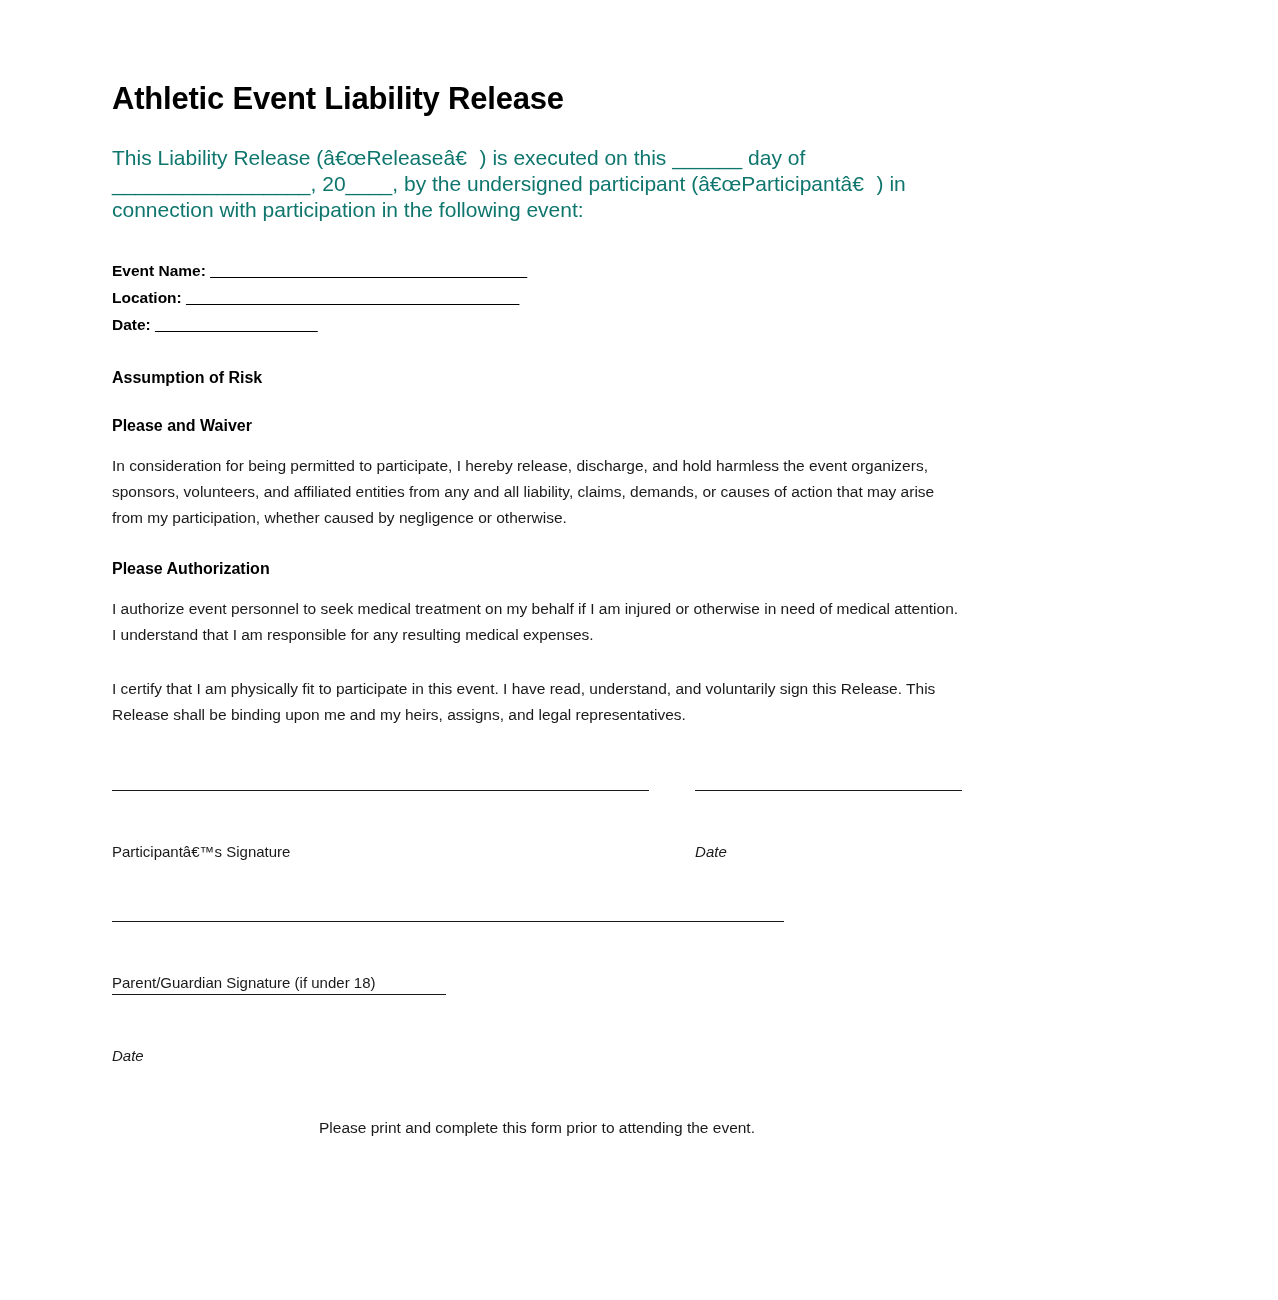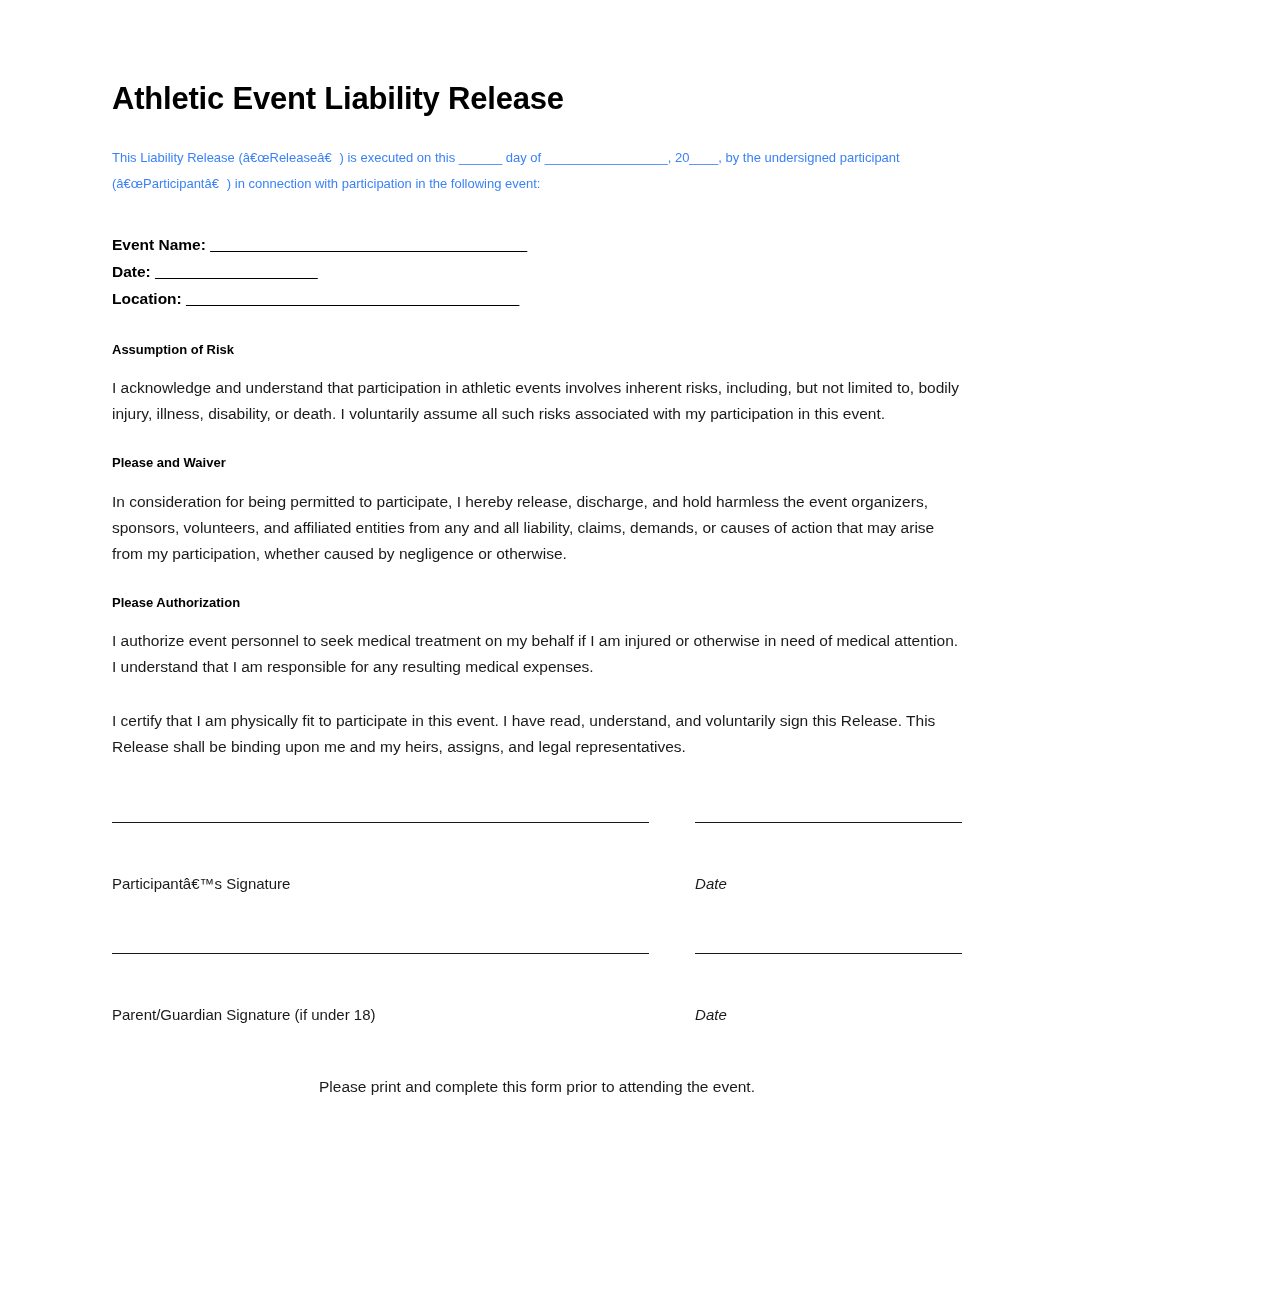--- a/index.html
+++ b/index.html
@@ -27,45 +27,45 @@
   .doc-title {
     font-size: 31px;
     font-weight: bold;
     line-height: 1.2;
     margin: 0 0 28px 0;
     letter-spacing: -0.2px;
     color: #000000;
   }
 
   .intro {
-    font-size: 13px;
+    font-size: 21px;
     line-height: 26px;
     margin: 0 0 34px 0;
     max-width: 975px;
-    color: #3b82f6;
+    color: #0f766e;
   }
 
   .fields {
     margin: 0 0 30px 0;
   }
   .field-line {
     font-size: 15.5px;
     line-height: 27px;
     font-weight: bold;
     color: #000000;
     white-space: nowrap;
   }
   .field-line .blank {
     font-weight: bold;
     letter-spacing: -0.5px;
     text-decoration: underline;
   }
 
   h2.section-heading {
-    font-size: 13px;
+    font-size: 16px;
     font-weight: bold;
     line-height: 1.25;
     margin: 0 0 17px 0;
     color: #000000;
   }
 
   .section {
     margin: 0 0 28px 0;
   }
   .section:last-of-type {
@@ -83,20 +83,21 @@
   .sig-block {
     margin-top: 62px;
   }
   .sig-row {
     display: flex;
     align-items: flex-start;
     margin-bottom: 58px;
   }
   .sig-row:last-child {
     margin-bottom: 0;
+    flex-direction: column;
   }
   .sig-cell {
     box-sizing: border-box;
   }
   .sig-cell.wide {
     width: 672px;
     margin-right: 46px;
   }
   .sig-cell.narrow {
     width: 334px;
@@ -133,34 +134,33 @@
   <p class="intro">This Liability Release (â€œReleaseâ€) is executed on this ______ day of _________________, 20____, by the undersigned participant (â€œParticipantâ€) in connection with participation in the following event:</p>
 
   <div class="fields">
 
     <div class="field-line">
       <span>Event Name:</span>
       <span class="blank">_______________________________________</span>
     </div>
 
     <div class="field-line">
+      <span>Location:</span>
+      <span class="blank">_________________________________________</span>
+    </div>
+
+    <div class="field-line">
       <span>Date:</span>
       <span class="blank">____________________</span>
     </div>
 
-    <div class="field-line">
-      <span>Location:</span>
-      <span class="blank">_________________________________________</span>
-    </div>
-
   </div>
 
   <div class="section">
     <h2 class="section-heading">Assumption of Risk</h2>
-    <p class="body-text">I acknowledge and understand that participation in athletic events involves inherent risks, including, but not limited to, bodily injury, illness, disability, or death. I voluntarily assume all such risks associated with my participation in this event.</p>
   </div>
 
   <div class="section">
     <h2 class="section-heading">Please and Waiver</h2>
     <p class="body-text">In consideration for being permitted to participate, I hereby release, discharge, and hold harmless the event organizers, sponsors, volunteers, and affiliated entities from any and all liability, claims, demands, or causes of action that may arise from my participation, whether caused by negligence or otherwise.</p>
   </div>
 
   <div class="section">
     <h2 class="section-heading">Please Authorization</h2>
     <p class="body-text">I authorize event personnel to seek medical treatment on my behalf if I am injured or otherwise in need of medical attention. I understand that I am responsible for any resulting medical expenses.</p>

